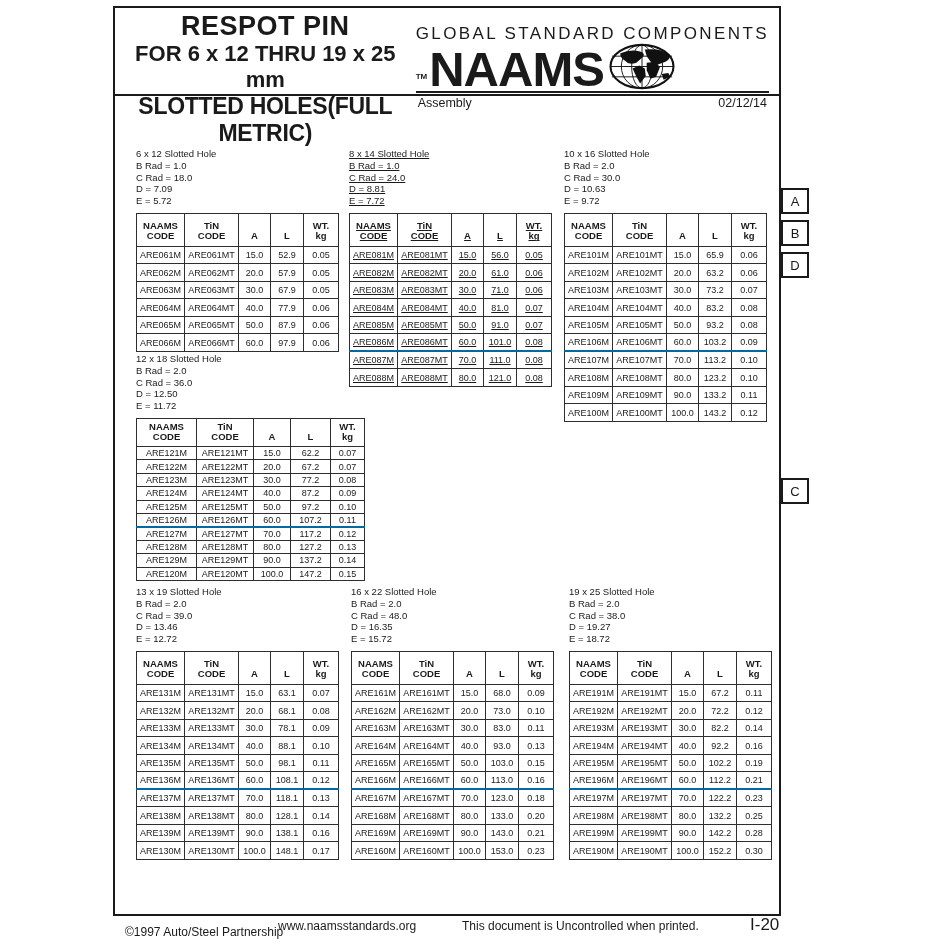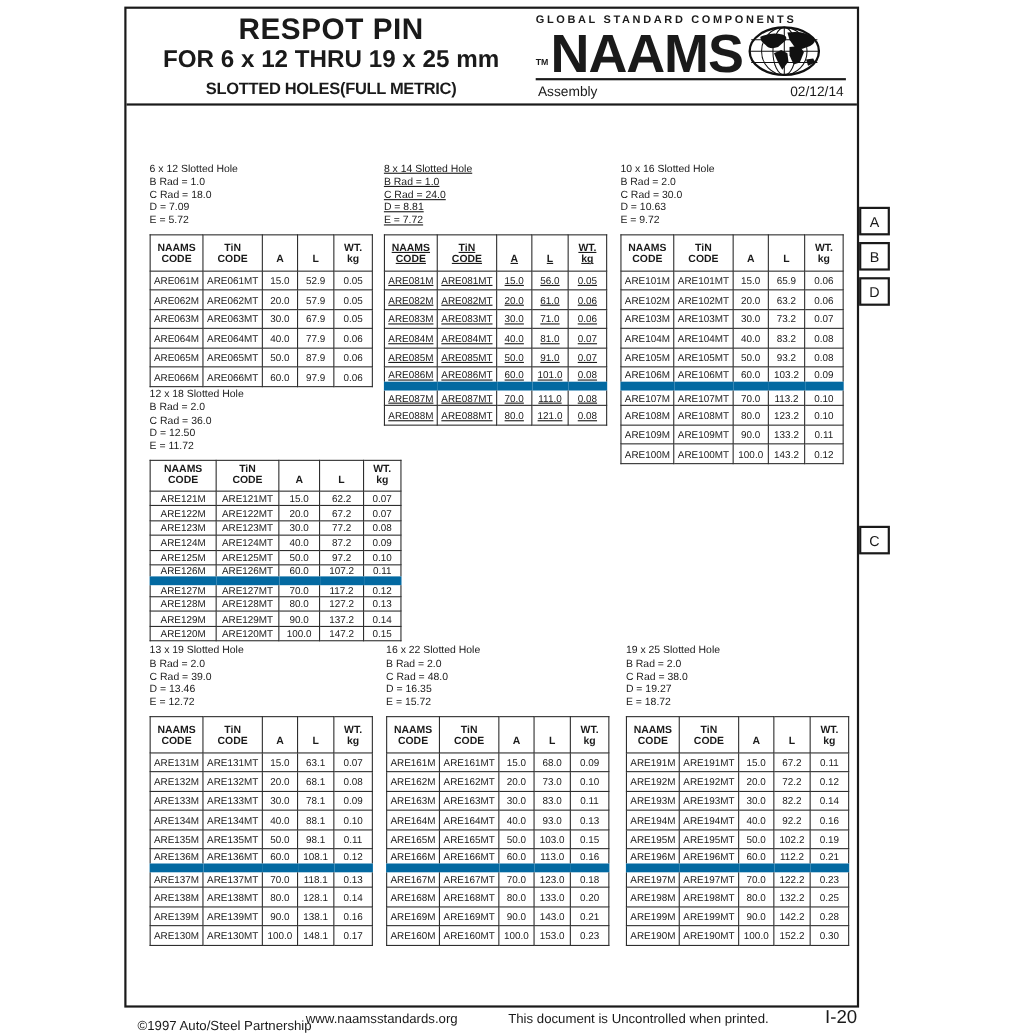--- a/index.html
+++ b/index.html
@@ -9,37 +9,37 @@
   }
   .doc {
     position:absolute; left:113px; top:6px; width:668px; height:910px;
     border:2.5px solid #1a1a1a; box-sizing:border-box; background:#fff;
   }
   
   .hdr { display:flex; height:88px; border-bottom:2.5px solid #1a1a1a; box-sizing:border-box; }
   .hdr-title { width:372px; text-align:center; padding-top:3px; }
   .t1 { font-size:27px; font-weight:bold; line-height:30px; letter-spacing:0.5px; }
   .t2 { font-size:22px; font-weight:bold; line-height:26px; }
-  .t3 { font-size:15px; font-weight:bold; line-height:27px; letter-spacing:-0.3px; }
+  .t3 { font-size:23px; font-weight:bold; line-height:27px; letter-spacing:-0.3px; }
   .hdr-brand { flex:1; padding:5px 10px 0 0; }
-  .brand-top { font-size:10px; font-weight:bold; letter-spacing:2.4px; white-space:nowrap; }
+  .brand-top { font-size:17px; font-weight:normal; letter-spacing:2.4px; white-space:nowrap;margin-top:11px; }
   .brand-row { display:flex; align-items:flex-end; height:46px; }
   .tm { font-size:8px; font-weight:bold; margin:0 2px 9px 0; }
   .brand-name { font-size:49px; font-weight:bold; line-height:42px; letter-spacing:-1px; }
   .globe { width:70px; height:47px; margin-left:3px; }
   .brand-rule { border-top:2.5px solid #1a1a1a; margin-top:1px; }
   .brand-bottom { display:flex; justify-content:space-between; font-size:12.5px; padding:3px 2px 0 2px; }
   
   .tg { position:absolute; }
   .spec { font-size:9.5px; line-height:11.8px; margin-bottom:6px; white-space:nowrap; }
   .tbl { border-collapse:collapse; background:#fff; table-layout:fixed; }
   .tbl th, .tbl td { border:1px solid #2e2e2e; text-align:center; box-sizing:border-box; overflow:hidden; }
   .tbl th { font-size:9.5px; line-height:10.5px; font-weight:bold; vertical-align:bottom; padding:3px 0 4px 0; height:33px; }
   .tbl td { font-size:9px; height:17.5px; padding:0; }
-  .tbl tr.brk td { border-top:8px solid #0369a1; }
+  .tbl tr.brk td { border-top:2px solid #0369a1; }
   .tg[data-variant="wide"] .tbl th { height:26px; padding-bottom:3px; }
   .tg[data-variant="wide"] .tbl td { height:13.4px; }
   
   .side-box {
     position:absolute; left:781px; width:28px; height:26px; border:2px solid #1a1a1a;
     box-sizing:border-box; background:#fff; display:flex; align-items:center;
     justify-content:center; font-size:13px;
   }
   
   .f-item { position:absolute; font-size:12px; white-space:nowrap; }

